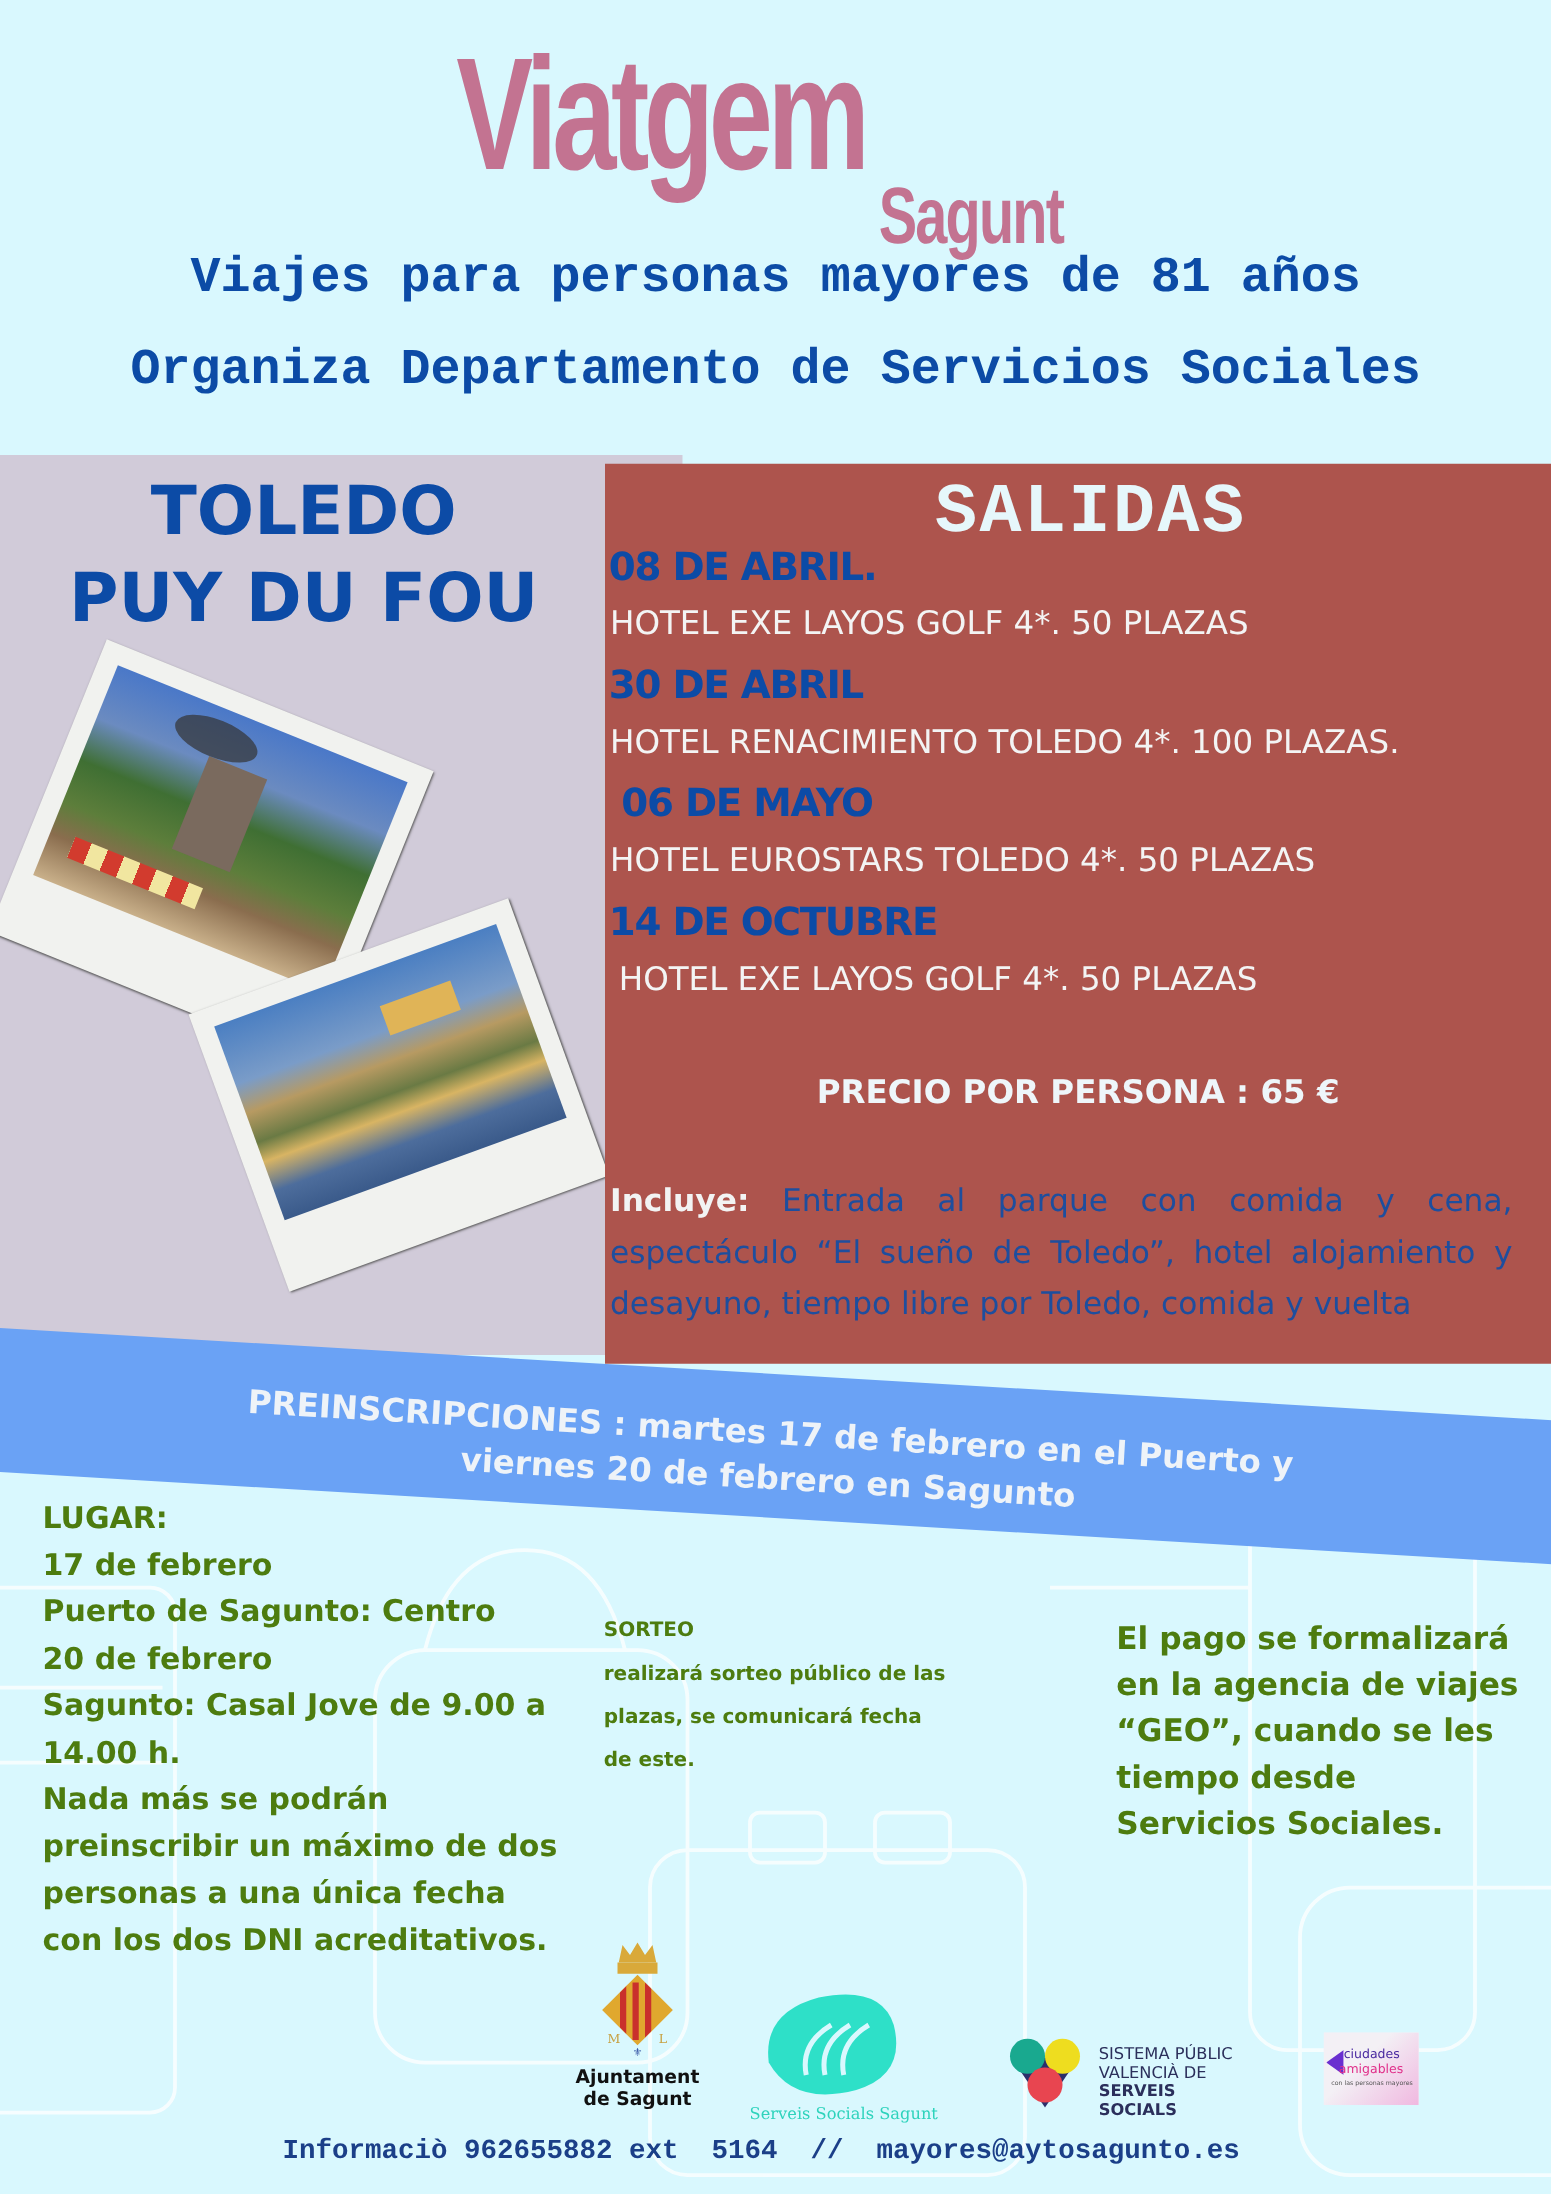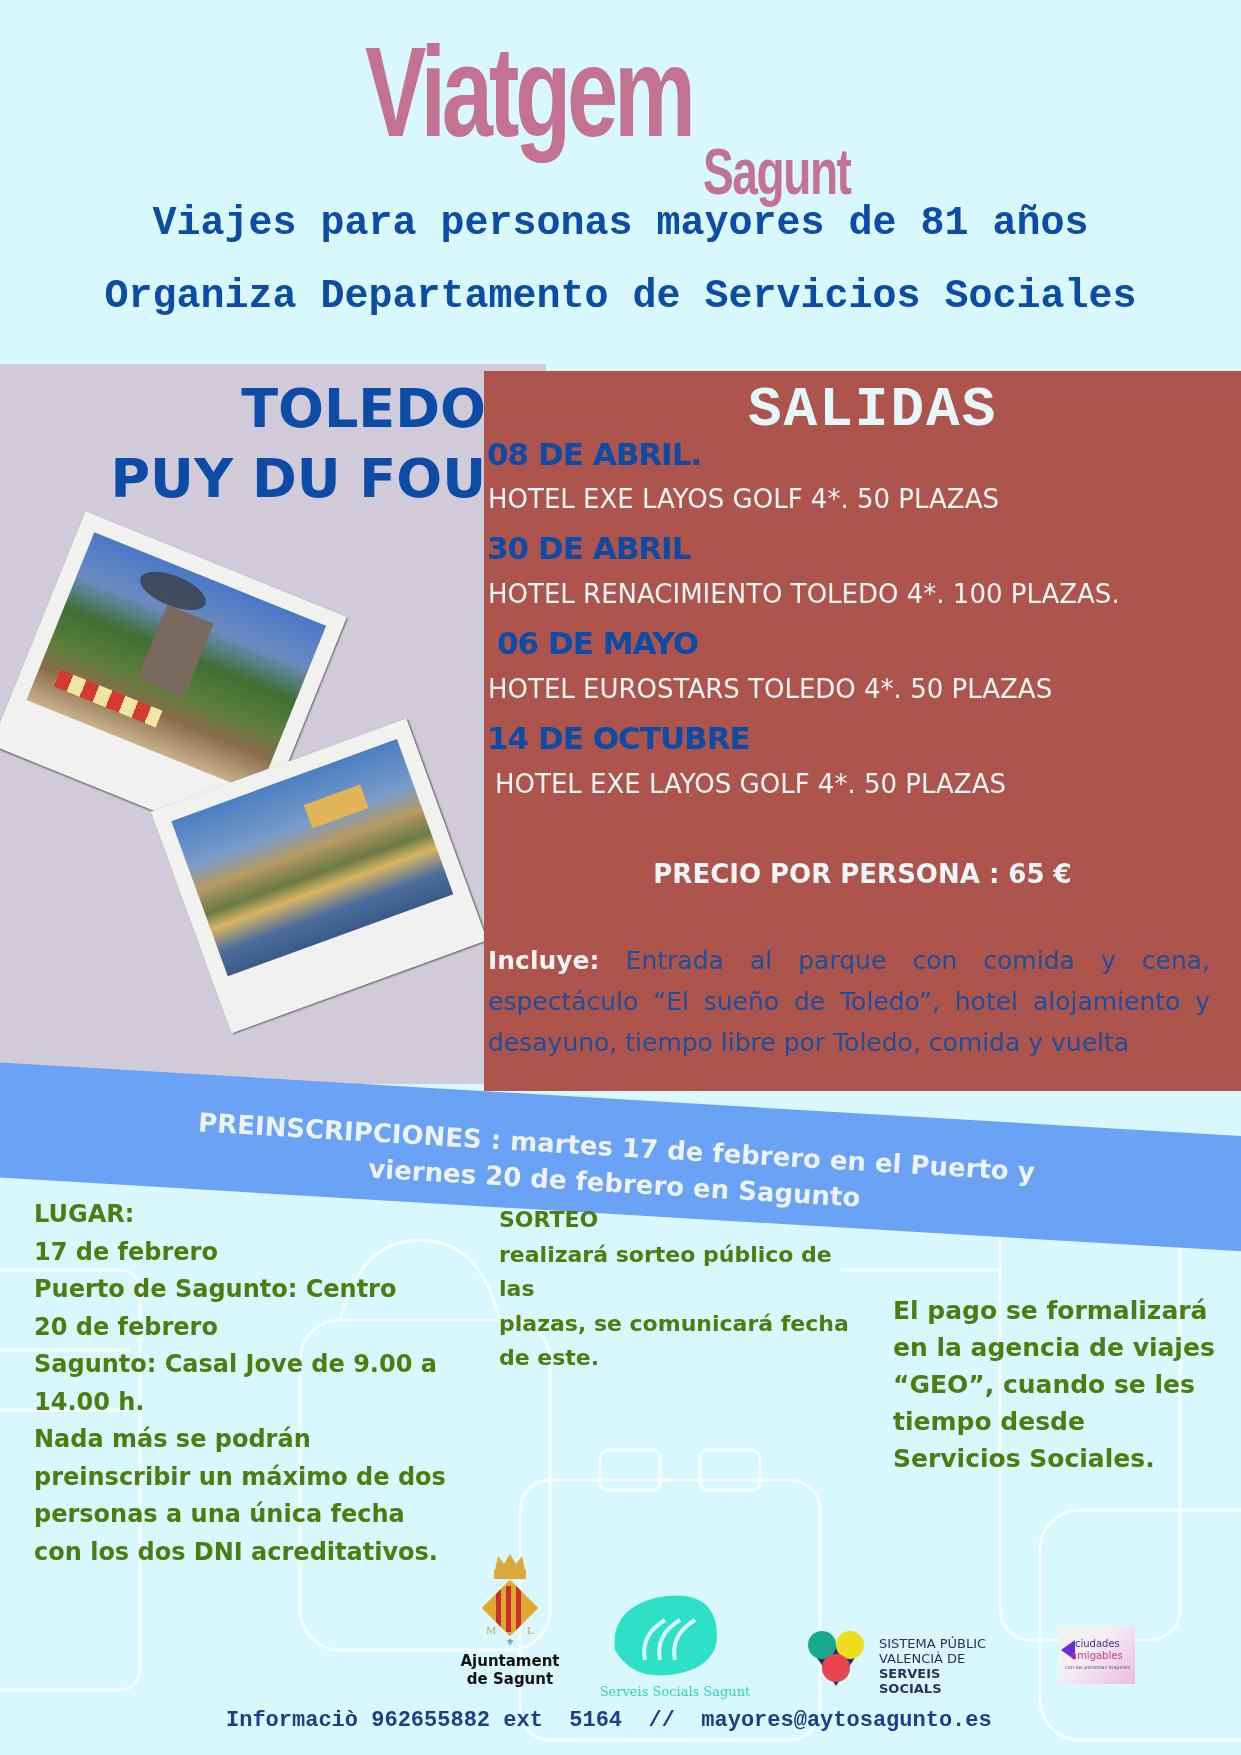--- a/index.html
+++ b/index.html
@@ -2,33 +2,33 @@
 <html><head>
   <meta charset="utf-8">
   <style>
     html, body { margin:0; padding:0; }
     body { width:1241px; height:1755px; position:relative; overflow:hidden; background:#d9f8fe; font-family:"DejaVu Sans", sans-serif; }
     .abs { position:absolute; }
     .title-main { left:365px; top:28px; font-family:"Liberation Sans", sans-serif; font-weight:bold; color:#c37391; font-size:128px; letter-spacing:-6px; transform:scaleX(0.72); transform-origin:left top; line-height:1; }
     .title-sub { left:703px; top:140px; font-family:"Liberation Sans", sans-serif; font-weight:bold; color:#c37391; font-size:64px; letter-spacing:-2px; transform:scaleX(0.72); transform-origin:left top; line-height:1; }
     .subtitle { left:0; width:1241px; text-align:center; font-family:"Liberation Mono", monospace; font-weight:bold; color:#0c4ba6; font-size:40px; line-height:1; }
     .left-panel { left:0; top:364px; width:546px; height:720px; background:#d1cbd9; }
-    .dest { left:0; width:486px; text-align:right; font-family:"DejaVu Sans", sans-serif; font-weight:bold; color:#0c4ba6; font-size:54px; line-height:1; }
+    .dest { left:0; width:486px; text-align:center; font-family:"DejaVu Sans", sans-serif; font-weight:bold; color:#0c4ba6; font-size:54px; line-height:1; }
     .red-panel { left:484px; top:371px; width:757px; height:720px; background:#ad544d; }
     .salidas { left:748px; top:382px; font-family:"Liberation Mono", monospace; color:#e6f7fb; font-size:56px; letter-spacing:2px; line-height:1; font-weight:bold; }
     .date { font-family:"DejaVu Sans", sans-serif; font-weight:bold; color:#0c4ba6; font-size:31px; line-height:1; letter-spacing:-1px; }
     .hotel { font-family:"DejaVu Sans", sans-serif; color:#f3f4f4; font-size:26px; line-height:1; }
     .price { left:484px; width:757px; text-align:center; font-family:"DejaVu Sans", sans-serif; font-weight:bold; color:#eef6fa; font-size:26px; }
     .incluye { left:488px; top:940px; width:722px; font-family:"DejaVu Sans", sans-serif; color:#1e4e9e; font-size:25px; line-height:41px; text-align:justify; }
     .incluye b { color:#f2f3f3; }
     .band { left:-40px; top:1060px; width:1330px; height:115px; background:#6aa2f5; transform:rotate(3.4deg); transform-origin:left top; }
     .band-text { left:0; width:1241px; text-align:center; color:#eef3f8; font-family:"DejaVu Sans", sans-serif; font-weight:bold; font-size:26px; line-height:36px; }
     .info { font-family:"DejaVu Sans", sans-serif; font-weight:bold; color:#4d7c0f; line-height:37.5px; }
     .col1 { left:34px; top:1196px; width:430px; font-size:24px; }
-    .col2 { left:483px; top:1203px; width:370px; font-size:22px; line-height:34.5px;margin-left:16px; }
+    .col2 { left:483px; top:1287px; width:370px; font-size:16px; line-height:34.5px; }
     .col3 { left:893px; top:1292px; width:330px; font-size:25px; line-height:37px; }
     .photo { position:absolute; background:#f1f2ef; box-shadow:1px 1px 2px #555; }
     .photo .pic { position:absolute; left:16px; top:16px; right:16px; bottom:55px; }
     .footer-info { left:226px; top:1708px; font-family:"Liberation Mono", monospace; color:#1b3f88; font-size:22px; font-weight:bold; white-space:pre; }
     .logo-label { font-family:"DejaVu Sans", sans-serif; font-weight:bold; color:#111; font-size:15px; text-align:center; line-height:18px; }
   </style>
 </head>
 <body>
 
 <svg class="abs" style="left:0;top:1150px;" width="1241" height="605" viewBox="0 0 1241 605">

